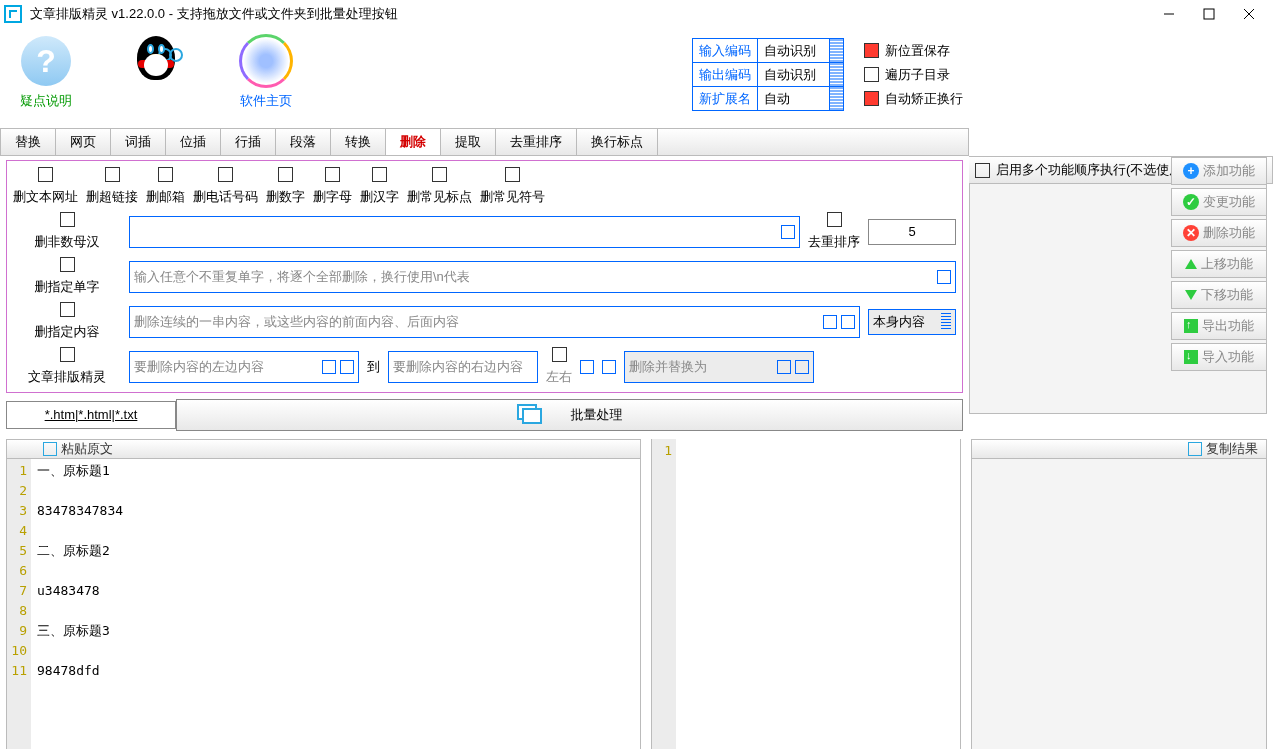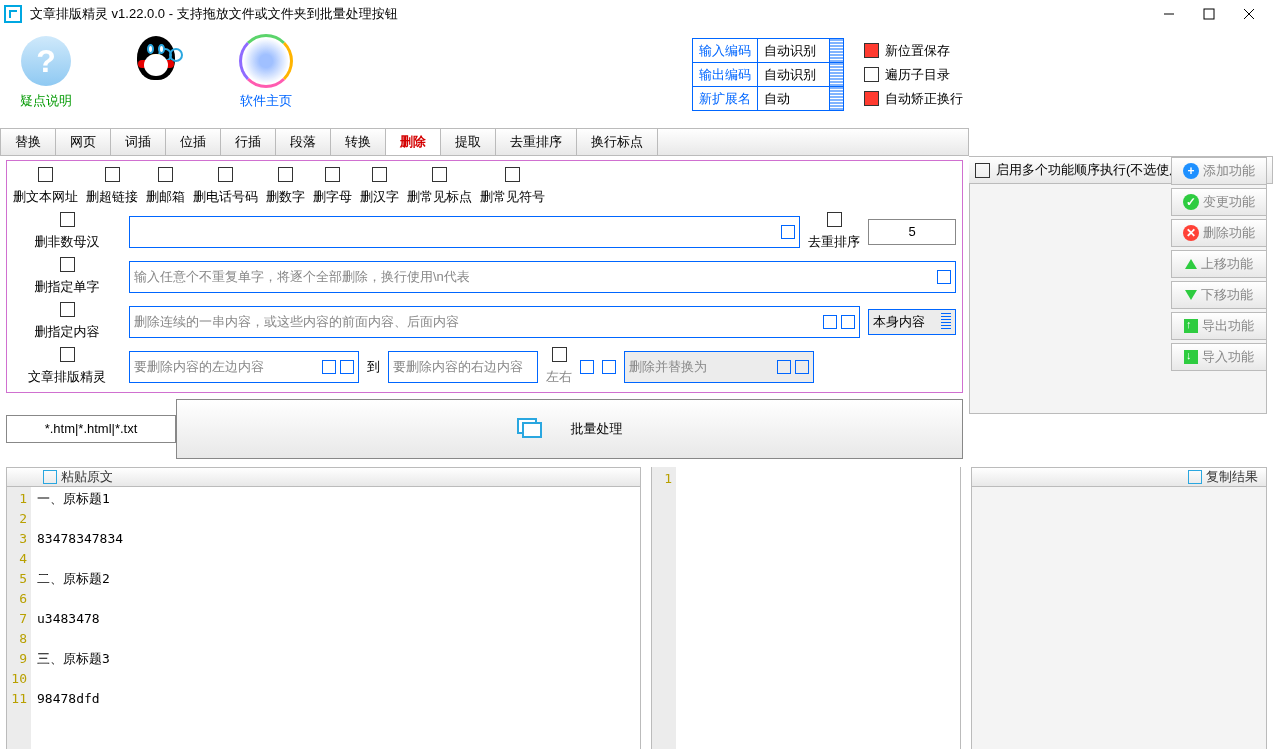--- a/index.html
+++ b/index.html
@@ -58,22 +58,22 @@
 .row .chk{min-width:108px;flex-direction:column;}
 .tin{flex:1;height:32px;border:1px solid #0066ff;padding:0 4px;background:#fff;display:flex;align-items:center;color:#888;position:relative;}
 .tin .endicons{position:absolute;right:4px;display:flex;gap:4px;}
 .smico{width:14px;height:14px;border:1px solid #0066ff;display:inline-block;}
 .numin{width:88px;height:26px;border:1px solid #888;text-align:center;}
 .sel{width:88px;height:26px;border:1px solid #0066ff;padding:0 4px;background:#ececec;display:flex;align-items:center;justify-content:space-between;}
 .sel .dd2{width:10px;background:repeating-linear-gradient(#0066ff 0 1px,transparent 1px 3px);height:18px;}
 
 
 .midrow{display:flex;gap:10px;padding:0 6px;margin-top:6px;}
-.bigbtn{flex:1;height:60px;border:1px solid #888;background:linear-gradient(#fff,#e8e8e8);display:flex;align-items:center;justify-content:center;gap:26px;font-size:20px;}
-.filetype{width:170px;height:28px;border:1px solid #888;text-align:center;align-self:center;line-height:26px;}
+.bigbtn{flex:1;height:32px;border:1px solid #888;background:linear-gradient(#fff,#e8e8e8);display:flex;align-items:center;justify-content:center;gap:26px;font-size:20px;}
+.filetype{width:170px;height:28px;border:1px solid #888;text-align:center;align-self:center;line-height:26px;text-decoration:underline;}
 .stack{position:relative;width:28px;height:22px;}
 .stack span{position:absolute;width:20px;height:16px;border:2px solid #2aa7e0;background:#fff;}
 .stack span:nth-child(1){left:0;top:0;}
 .stack span:nth-child(2){left:5px;top:4px;}
 .eye{width:34px;height:20px;border:2px solid #2aa7e0;border-radius:50%;position:relative;}
 .eye::after{content:"";position:absolute;width:10px;height:10px;border:2px solid #2aa7e0;border-radius:50%;top:2px;left:9px;}
 
 
 .sidebar{position:absolute;right:6px;top:157px;width:96px;}
 .sbtn{height:28px;border:1px solid #bbb;background:linear-gradient(#fff,#e8e8e8);display:flex;align-items:center;justify-content:center;gap:4px;margin-bottom:3px;color:#888;}

